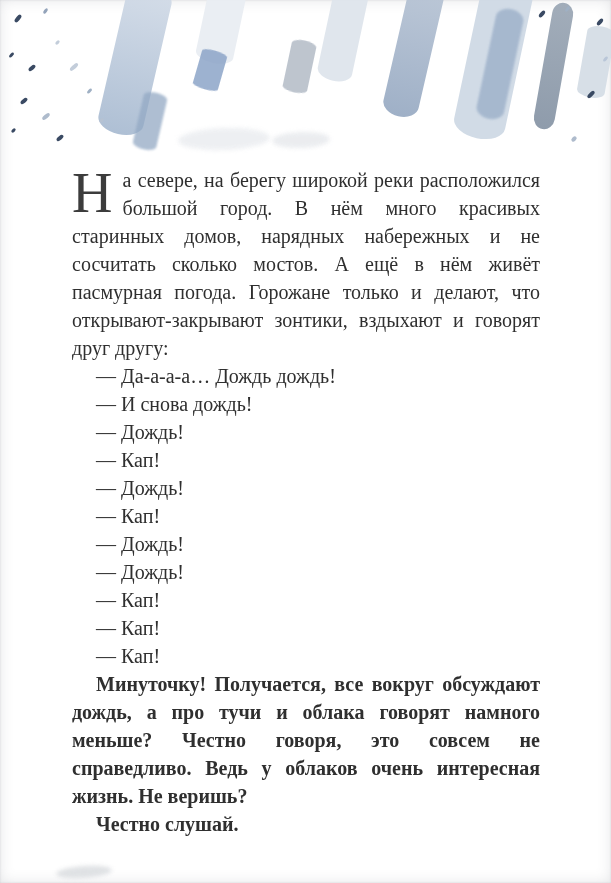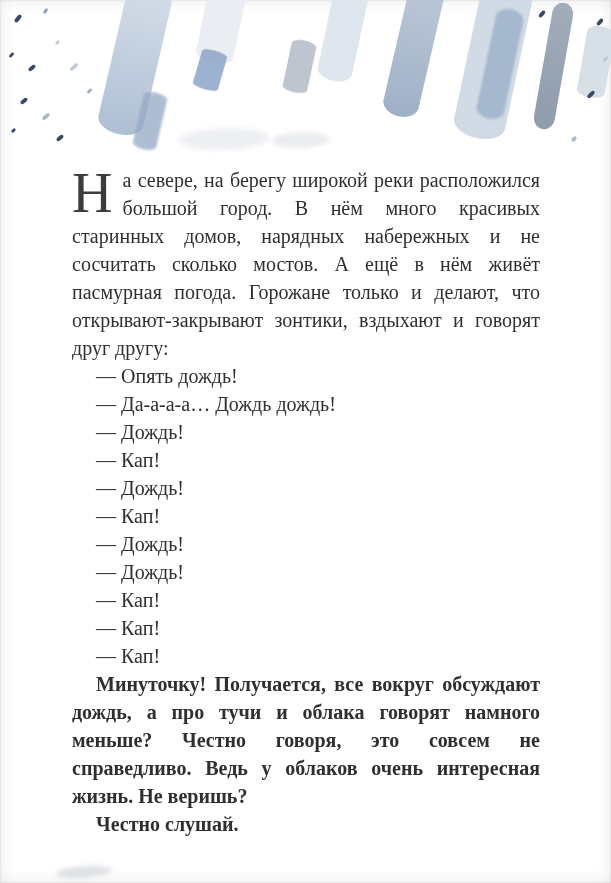--- a/index.html
+++ b/index.html
@@ -74,22 +74,22 @@
       <div class="dot" style="left: 604px; top: 56px; width: 3px; height: 6px; transform: rotate(42deg); background: rgb(185, 198, 216); opacity: 1;"></div>
       <div class="dot" style="left: 572px; top: 136px; width: 4px; height: 6px; transform: rotate(45deg); background: rgb(174, 187, 204); opacity: 1;"></div>
       <div class="smudge" style="left: 178px; top: 128px; width: 92px; height: 22px; transform: rotate(-2deg); background: rgb(237, 239, 242); opacity: 0.95; filter: blur(2px);"></div>
       <div class="smudge" style="left: 272px; top: 132px; width: 58px; height: 16px; transform: rotate(-2deg); background: rgb(234, 236, 239); opacity: 0.95; filter: blur(2px);"></div>
       <div class="smudge" style="left: 56px; top: 866px; width: 56px; height: 12px; transform: rotate(-4deg); background: rgb(218, 221, 224); opacity: 0.85; filter: blur(2px);"></div>
     </div>
 
   <div class="text-block">
     <p class="opening"><span class="dropcap">Н</span><span>а севере, на берегу широкой реки расположился большой город. В нём много красивых старинных домов, нарядных набережных и не сосчитать сколько мостов. А ещё в нём живёт пасмурная погода. Горожане только и делают, что открывают-закрывают зонтики, вздыхают и говорят друг другу:</span></p>
     <div>
-        <p class="dialogue-line">— Опять дождь!</p>
         <p class="dialogue-line">— Да-а-а-а… Дождь дождь!</p>
+        <p class="dialogue-line">— И снова дождь!</p>
         <p class="dialogue-line">— Дождь!</p>
         <p class="dialogue-line">— Кап!</p>
         <p class="dialogue-line">— Дождь!</p>
         <p class="dialogue-line">— Кап!</p>
         <p class="dialogue-line">— Дождь!</p>
         <p class="dialogue-line">— Дождь!</p>
         <p class="dialogue-line">— Кап!</p>
         <p class="dialogue-line">— Кап!</p>
         <p class="dialogue-line">— Кап!</p>
       </div>

